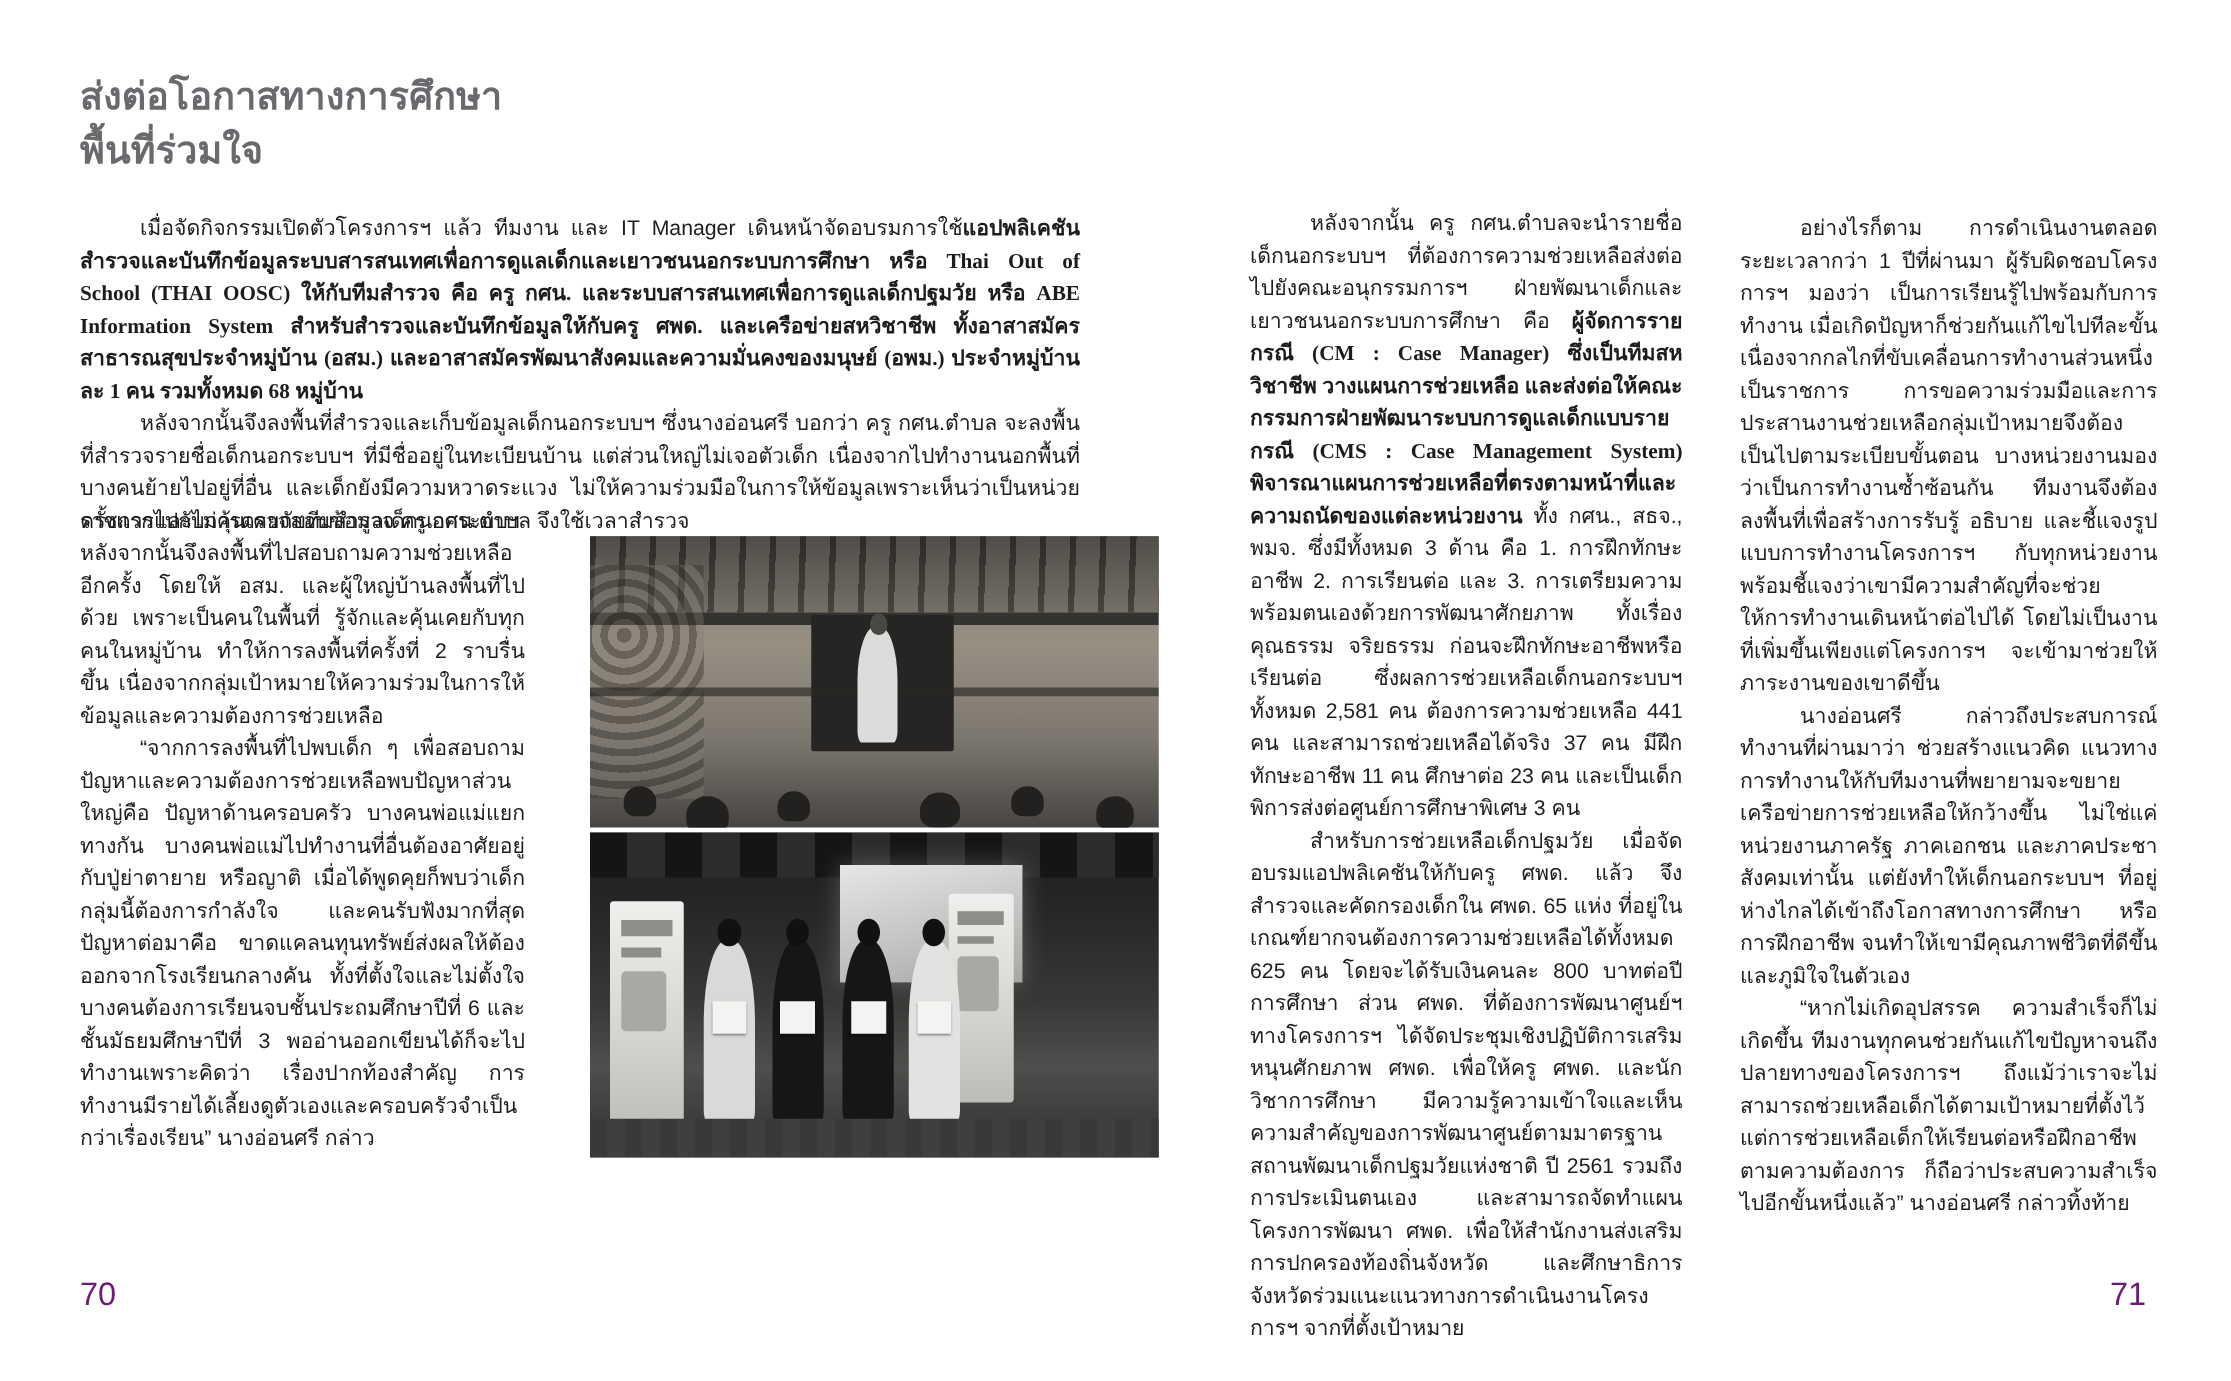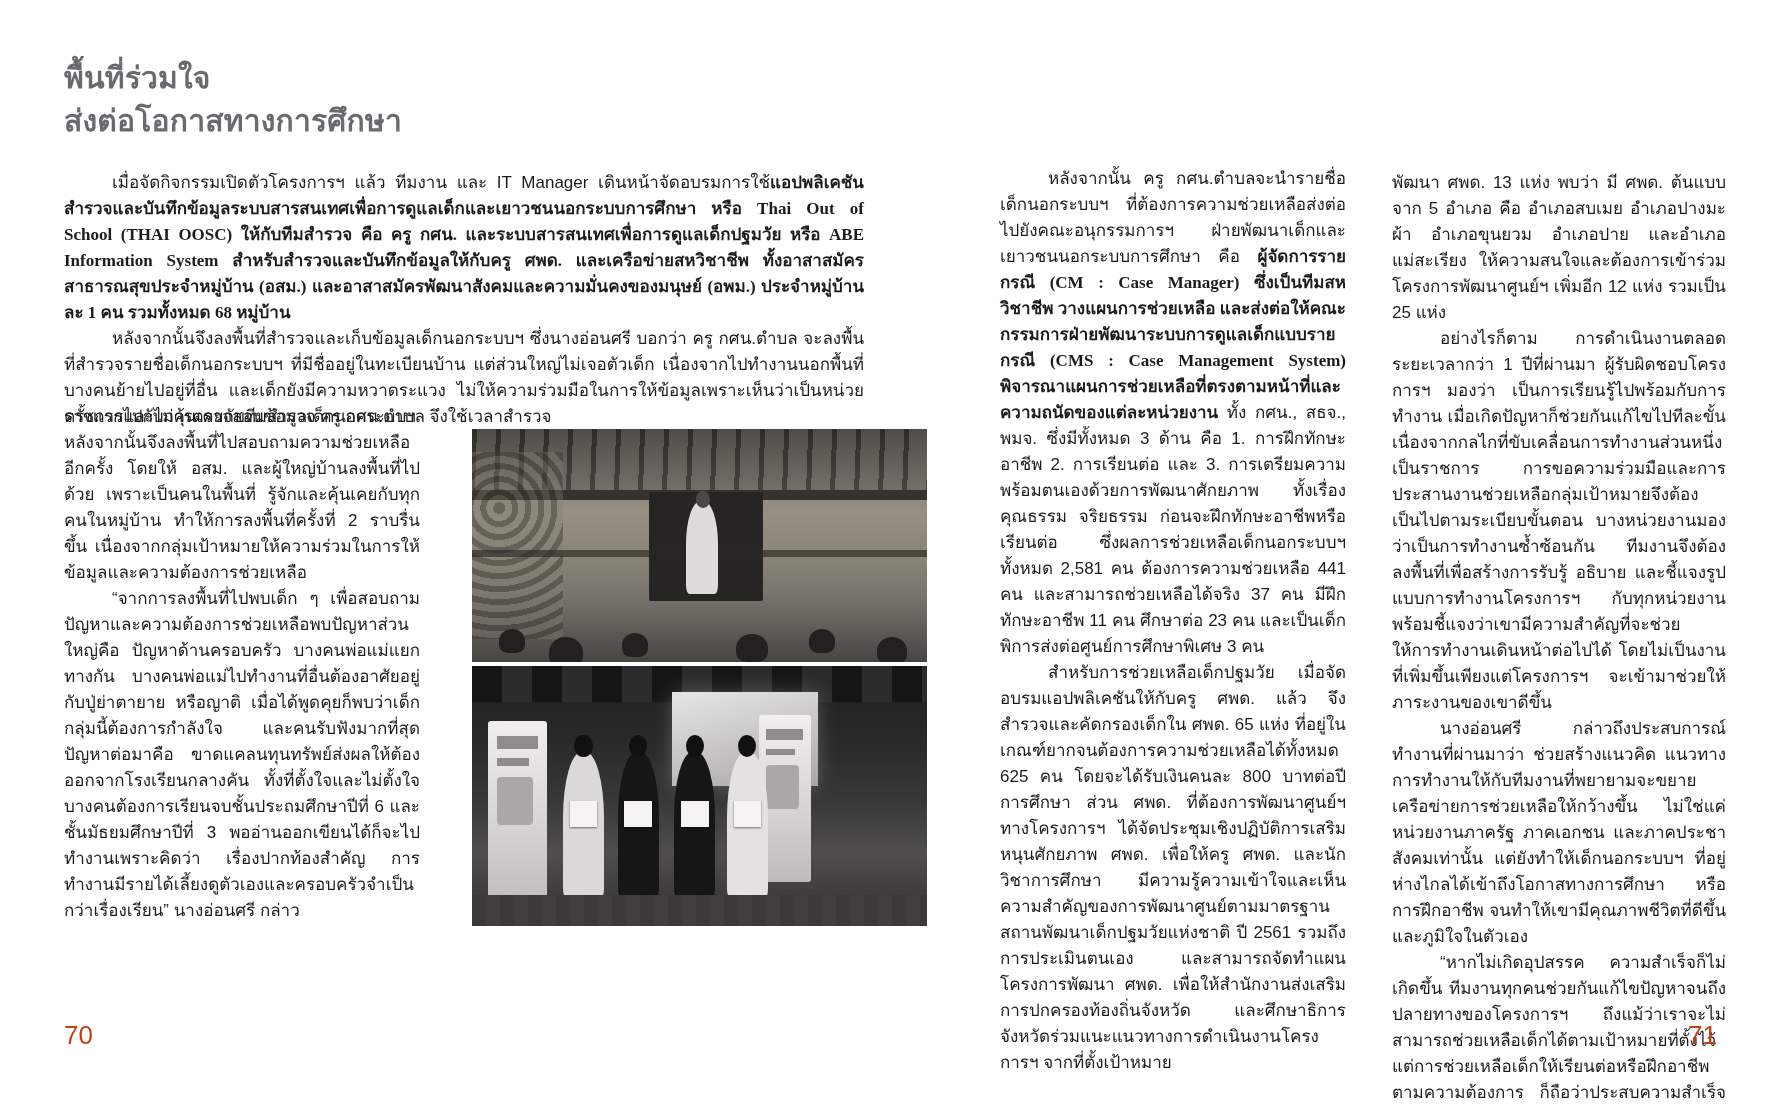--- a/index.html
+++ b/index.html
@@ -17,21 +17,21 @@
     font-size:30px;font-weight:bold;color:#696a6d;
     line-height:43px;letter-spacing:0.2px;
   }
   .body-block{font-size:17px;line-height:26px;text-align:justify;color:#1e1c1b;}
   .body-block p{margin:0;}
   .indent{text-indent:48px;}
   .left-full{position:absolute;left:64px;top:170px;width:800px;}
   .left-narrow{position:absolute;left:64px;top:404px;width:356px;}
   .col-1{position:absolute;left:1000px;top:166px;width:346px;}
   .col-2{position:absolute;left:1392px;top:170px;width:334px;}
-  .pgnum{position:absolute;font-size:26px;color:#c2410c;}
+  .pgnum{position:absolute;font-size:26px;color:#701a75;}
   .pg-left{left:64px;top:1020px;}
   .pg-right{left:1688px;top:1020px;}
   strong{font-weight:bold;font-family:Liberation Serif, serif;}
 
   
   .photo{position:absolute;left:432px;width:455px;overflow:hidden;}
   .photo *{position:absolute;}
   .photo-1{
     top:413px;height:233px;
     background:linear-gradient(180deg,#55524e 0%,#6e6a64 14%,#8d877d 24%,#968f82 36%,#8a8479 54%,#7b766e 70%,#5f5c57 86%,#474542 100%);
@@ -88,22 +88,22 @@
   .p2-head.hh4{left:58.5%;}
   .p2-floor{left:0;top:88%;width:100%;height:12%;
     background:repeating-linear-gradient(90deg,#3a3938 0 14px,#413f3e 14px 28px);}
 </style>
 </head>
 <body>
 
 <div class="spread">
 
   <div class="article-title">
+    <div>ส่งต่อโอกาสทางการศึกษา</div>
     <div>พื้นที่ร่วมใจ</div>
-    <div>ส่งต่อโอกาสทางการศึกษา</div>
   </div>
 
   <div class="left-full body-block">
     <p class="indent"><span>เมื่อจัดกิจกรรมเปิดตัวโครงการฯ แล้ว ทีมงาน และ IT Manager เดินหน้าจัดอบรมการใช้</span><strong>แอปพลิเคชันสำรวจและบันทึกข้อมูลระบบสารสนเทศเพื่อการดูแลเด็กและเยาวชนนอกระบบการศึกษา หรือ Thai Out of School (THAI OOSC) ให้กับทีมสำรวจ คือ ครู กศน. และระบบสารสนเทศเพื่อการดูแลเด็กปฐมวัย หรือ ABE Information System สำหรับสำรวจและบันทึกข้อมูลให้กับครู ศพด. และเครือข่ายสหวิชาชีพ ทั้งอาสาสมัครสาธารณสุขประจำหมู่บ้าน (อสม.) และอาสาสมัครพัฒนาสังคมและความมั่นคงของมนุษย์ (อพม.) ประจำหมู่บ้านละ 1 คน รวมทั้งหมด 68 หมู่บ้าน</strong></p>
     <p class="indent">หลังจากนั้นจึงลงพื้นที่สำรวจและเก็บข้อมูลเด็กนอกระบบฯ ซึ่งนางอ่อนศรี บอกว่า ครู กศน.ตำบล จะลงพื้นที่สำรวจรายชื่อเด็กนอกระบบฯ ที่มีชื่ออยู่ในทะเบียนบ้าน แต่ส่วนใหญ่ไม่เจอตัวเด็ก เนื่องจากไปทำงานนอกพื้นที่ บางคนย้ายไปอยู่ที่อื่น และเด็กยังมีความหวาดระแวง ไม่ให้ความร่วมมือในการให้ข้อมูลเพราะเห็นว่าเป็นหน่วยราชการและไม่คุ้นเคยกับทีมสำรวจ ครู กศน.ตำบล จึงใช้เวลาสำรวจ</p>
   </div>
 
   <div class="left-narrow body-block">
     <p>ครั้งแรกไปกับการตรวจสอบข้อมูลเด็กนอกระบบฯ หลังจากนั้นจึงลงพื้นที่ไปสอบถามความช่วยเหลืออีกครั้ง โดยให้ อสม. และผู้ใหญ่บ้านลงพื้นที่ไปด้วย เพราะเป็นคนในพื้นที่ รู้จักและคุ้นเคยกับทุกคนในหมู่บ้าน ทำให้การลงพื้นที่ครั้งที่ 2 ราบรื่นขึ้น เนื่องจากกลุ่มเป้าหมายให้ความร่วมในการให้ข้อมูลและความต้องการช่วยเหลือ</p>
     <p class="indent">“จากการลงพื้นที่ไปพบเด็ก ๆ เพื่อสอบถามปัญหาและความต้องการช่วยเหลือพบปัญหาส่วนใหญ่คือ ปัญหาด้านครอบครัว บางคนพ่อแม่แยกทางกัน บางคนพ่อแม่ไปทำงานที่อื่นต้องอาศัยอยู่กับปู่ย่าตายาย หรือญาติ เมื่อได้พูดคุยก็พบว่าเด็กกลุ่มนี้ต้องการกำลังใจ และคนรับฟังมากที่สุด ปัญหาต่อมาคือ ขาดแคลนทุนทรัพย์ส่งผลให้ต้องออกจากโรงเรียนกลางคัน ทั้งที่ตั้งใจและไม่ตั้งใจ บางคนต้องการเรียนจบชั้นประถมศึกษาปีที่ 6 และชั้นมัธยมศึกษาปีที่ 3 พออ่านออกเขียนได้ก็จะไปทำงานเพราะคิดว่า เรื่องปากท้องสำคัญ การทำงานมีรายได้เลี้ยงดูตัวเองและครอบครัวจำเป็นกว่าเรื่องเรียน” นางอ่อนศรี กล่าว</p>
@@ -154,21 +154,20 @@
   </figure>
 
   <div class="pgnum pg-left">70</div>
 
   <div class="col-1 body-block">
     <p class="indent"><span>หลังจากนั้น ครู กศน.ตำบลจะนำรายชื่อเด็กนอกระบบฯ ที่ต้องการความช่วยเหลือส่งต่อไปยังคณะอนุกรรมการฯ ฝ่ายพัฒนาเด็กและเยาวชนนอกระบบการศึกษา คือ </span><strong>ผู้จัดการรายกรณี (CM : Case Manager) ซึ่งเป็นทีมสหวิชาชีพ วางแผนการช่วยเหลือ และส่งต่อให้คณะกรรมการฝ่ายพัฒนาระบบการดูแลเด็กแบบรายกรณี (CMS : Case Management System) พิจารณาแผนการช่วยเหลือที่ตรงตามหน้าที่และความถนัดของแต่ละหน่วยงาน</strong><span> ทั้ง กศน., สธจ., พมจ. ซึ่งมีทั้งหมด 3 ด้าน คือ 1. การฝึกทักษะอาชีพ 2. การเรียนต่อ และ 3. การเตรียมความพร้อมตนเองด้วยการพัฒนาศักยภาพ ทั้งเรื่องคุณธรรม จริยธรรม ก่อนจะฝึกทักษะอาชีพหรือเรียนต่อ ซึ่งผลการช่วยเหลือเด็กนอกระบบฯ ทั้งหมด 2,581 คน ต้องการความช่วยเหลือ 441 คน และสามารถช่วยเหลือได้จริง 37 คน มีฝึกทักษะอาชีพ 11 คน ศึกษาต่อ 23 คน และเป็นเด็กพิการส่งต่อศูนย์การศึกษาพิเศษ 3 คน</span></p>
     <p class="indent">สำหรับการช่วยเหลือเด็กปฐมวัย เมื่อจัดอบรมแอปพลิเคชันให้กับครู ศพด. แล้ว จึงสำรวจและคัดกรองเด็กใน ศพด. 65 แห่ง ที่อยู่ในเกณฑ์ยากจนต้องการความช่วยเหลือได้ทั้งหมด 625 คน โดยจะได้รับเงินคนละ 800 บาทต่อปีการศึกษา ส่วน ศพด. ที่ต้องการพัฒนาศูนย์ฯ ทางโครงการฯ ได้จัดประชุมเชิงปฏิบัติการเสริมหนุนศักยภาพ ศพด. เพื่อให้ครู ศพด. และนักวิชาการศึกษา มีความรู้ความเข้าใจและเห็นความสำคัญของการพัฒนาศูนย์ตามมาตรฐานสถานพัฒนาเด็กปฐมวัยแห่งชาติ ปี 2561 รวมถึงการประเมินตนเอง และสามารถจัดทำแผนโครงการพัฒนา ศพด. เพื่อให้สำนักงานส่งเสริมการปกครองท้องถิ่นจังหวัด และศึกษาธิการจังหวัดร่วมแนะแนวทางการดำเนินงานโครงการฯ จากที่ตั้งเป้าหมาย</p>
   </div>
 
   <div class="col-2 body-block">
-    <p>พัฒนา ศพด. 13 แห่ง พบว่า มี ศพด. ต้นแบบจาก 5 อำเภอ คือ อำเภอสบเมย อำเภอปางมะผ้า อำเภอขุนยวม อำเภอปาย และอำเภอแม่สะเรียง ให้ความสนใจและต้องการเข้าร่วมโครงการพัฒนาศูนย์ฯ เพิ่มอีก 12 แห่ง รวมเป็น 25 แห่ง</p>
     <p class="indent">อย่างไรก็ตาม การดำเนินงานตลอดระยะเวลากว่า 1 ปีที่ผ่านมา ผู้รับผิดชอบโครงการฯ มองว่า เป็นการเรียนรู้ไปพร้อมกับการทำงาน เมื่อเกิดปัญหาก็ช่วยกันแก้ไขไปทีละขั้น เนื่องจากกลไกที่ขับเคลื่อนการทำงานส่วนหนึ่งเป็นราชการ การขอความร่วมมือและการประสานงานช่วยเหลือกลุ่มเป้าหมายจึงต้องเป็นไปตามระเบียบขั้นตอน บางหน่วยงานมองว่าเป็นการทำงานซ้ำซ้อนกัน ทีมงานจึงต้องลงพื้นที่เพื่อสร้างการรับรู้ อธิบาย และชี้แจงรูปแบบการทำงานโครงการฯ กับทุกหน่วยงานพร้อมชี้แจงว่าเขามีความสำคัญที่จะช่วยให้การทำงานเดินหน้าต่อไปได้ โดยไม่เป็นงานที่เพิ่มขึ้นเพียงแต่โครงการฯ จะเข้ามาช่วยให้ภาระงานของเขาดีขึ้น</p>
     <p class="indent">นางอ่อนศรี กล่าวถึงประสบการณ์ทำงานที่ผ่านมาว่า ช่วยสร้างแนวคิด แนวทางการทำงานให้กับทีมงานที่พยายามจะขยายเครือข่ายการช่วยเหลือให้กว้างขึ้น ไม่ใช่แค่หน่วยงานภาครัฐ ภาคเอกชน และภาคประชาสังคมเท่านั้น แต่ยังทำให้เด็กนอกระบบฯ ที่อยู่ห่างไกลได้เข้าถึงโอกาสทางการศึกษา หรือการฝึกอาชีพ จนทำให้เขามีคุณภาพชีวิตที่ดีขึ้นและภูมิใจในตัวเอง</p>
     <p class="indent">“หากไม่เกิดอุปสรรค ความสำเร็จก็ไม่เกิดขึ้น ทีมงานทุกคนช่วยกันแก้ไขปัญหาจนถึงปลายทางของโครงการฯ ถึงแม้ว่าเราจะไม่สามารถช่วยเหลือเด็กได้ตามเป้าหมายที่ตั้งไว้ แต่การช่วยเหลือเด็กให้เรียนต่อหรือฝึกอาชีพตามความต้องการ ก็ถือว่าประสบความสำเร็จไปอีกขั้นหนึ่งแล้ว” นางอ่อนศรี กล่าวทิ้งท้าย</p>
   </div>
 
   <div class="pgnum pg-right">71</div>
 
 </div>
 
 </body></html>

